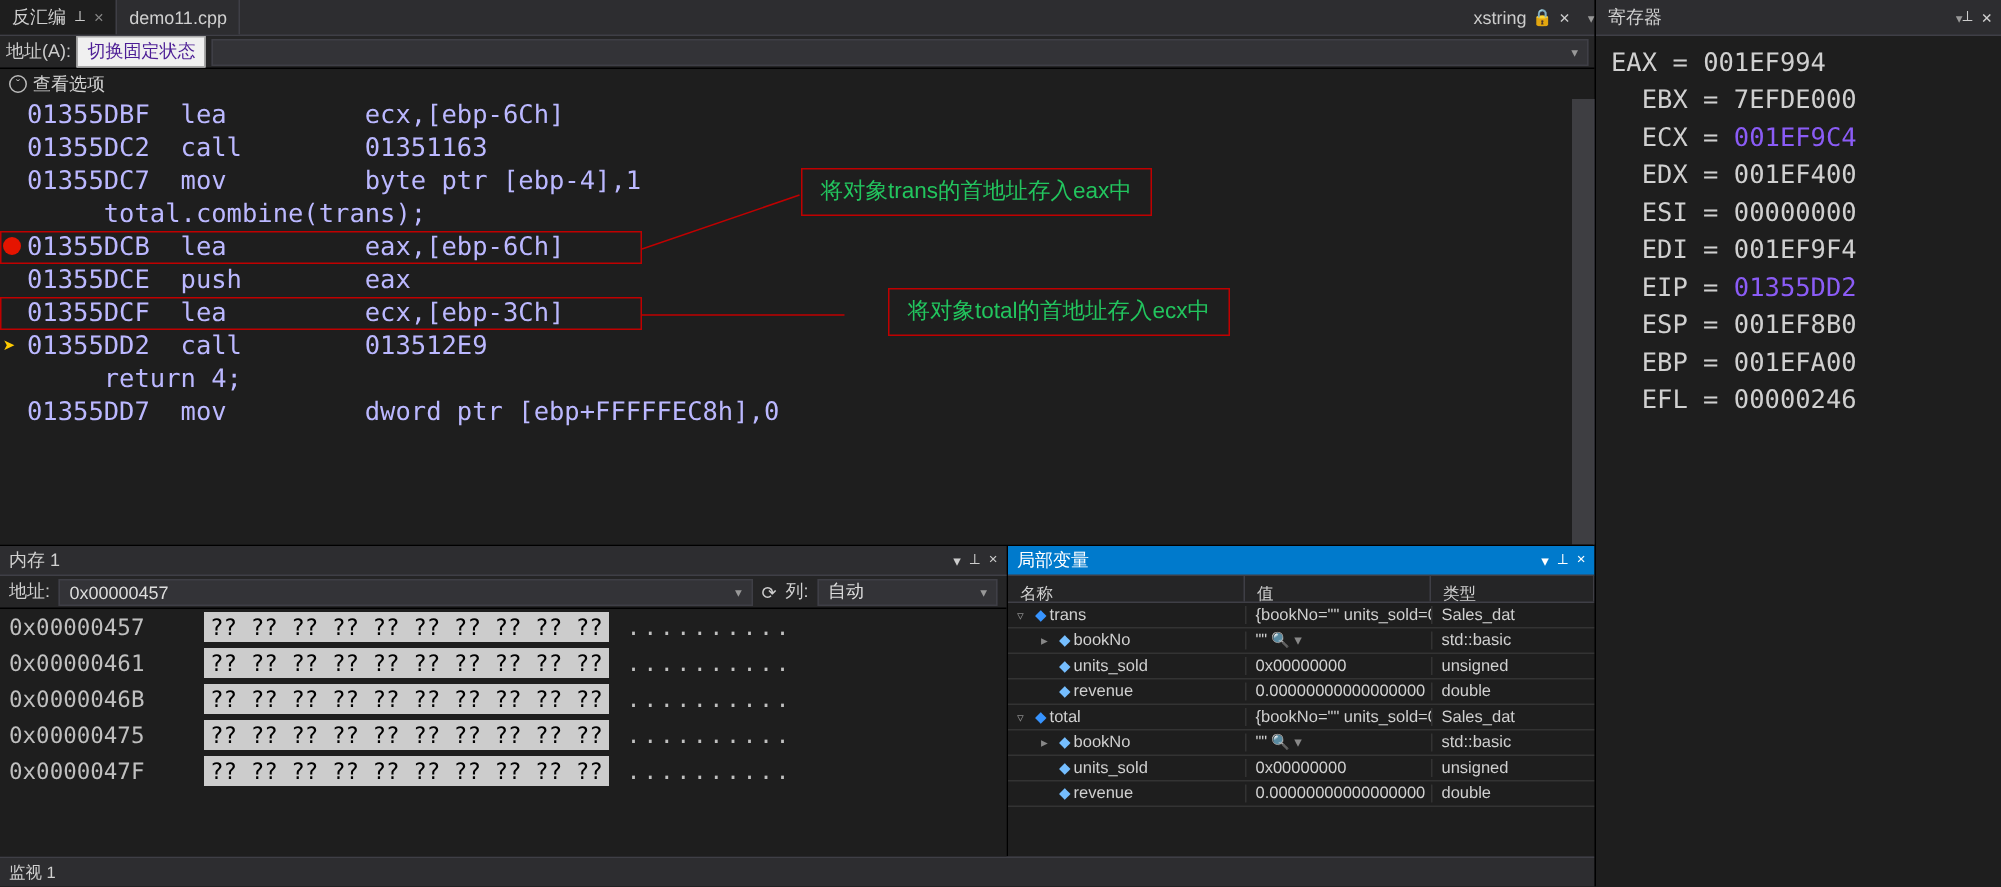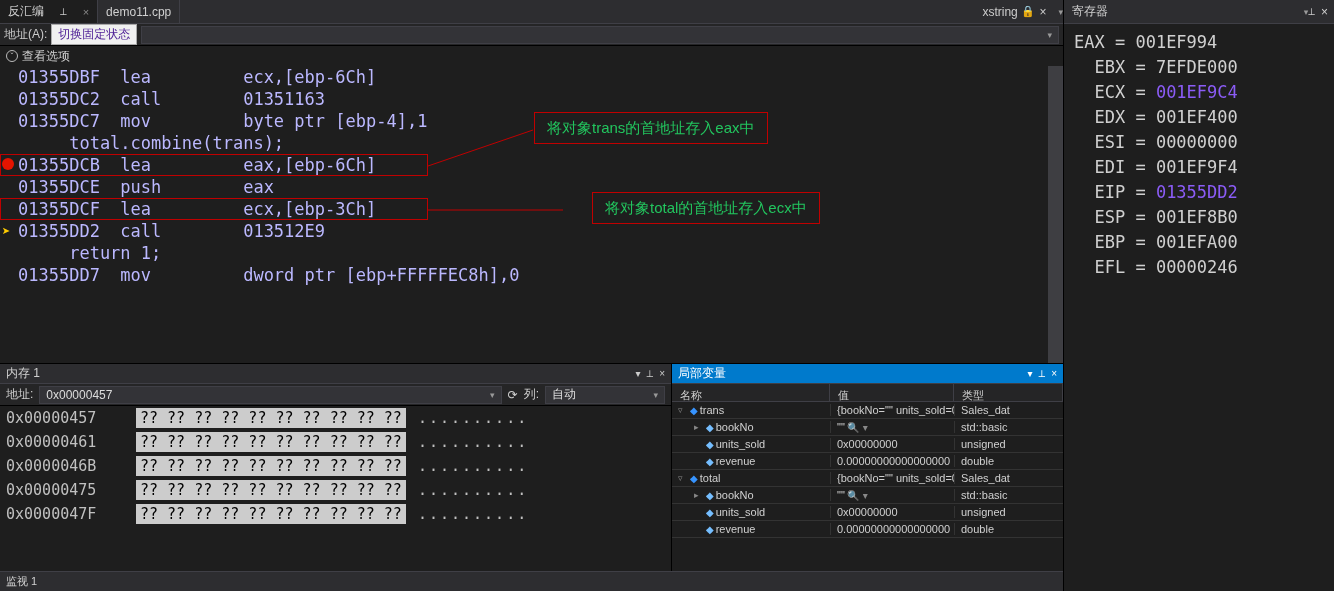--- a/index.html
+++ b/index.html
@@ -26,21 +26,21 @@
   height: 24px;
   border-bottom: 1px solid #3f3f46;
 }
 .tab {
   display: flex;
   align-items: center;
   padding: 0 8px;
   height: 100%;
   background: #1e1e1e;
   border-right: 1px solid #3f3f46;
-  gap: 16px;
+  gap: 6px;
   font-size: 12px;
 }
 .tab.inactive { background: #2d2d30; }
 .tab .close { color: #888; font-size: 11px; }
 .tab-bar .spacer { flex: 1; }
 .tab-bar .right-label {
   display: flex;
   align-items: center;
   gap: 4px;
   padding: 0 8px;
@@ -329,21 +329,21 @@
       <span>将对象total的首地址存入ecx中</span>
     </div>
   <div class="disasm-line">01355DBF  lea         ecx,[ebp-6Ch]</div>
       <div class="disasm-line">01355DC2  call        01351163</div>
       <div class="disasm-line">01355DC7  mov         byte ptr [ebp-4],1</div>
       <div class="disasm-line">     total.combine(trans);</div>
       <div class="disasm-line">01355DCB  lea         eax,[ebp-6Ch]<span class="gutter-bp"></span></div>
       <div class="disasm-line">01355DCE  push        eax</div>
       <div class="disasm-line">01355DCF  lea         ecx,[ebp-3Ch]</div>
       <div class="disasm-line">01355DD2  call        013512E9<span class="gutter-arrow">➤</span></div>
-      <div class="disasm-line">     return 1;</div>
+      <div class="disasm-line">     return 4;</div>
       <div class="disasm-line">01355DD7  mov         dword ptr [ebp+FFFFFEC8h],0</div>
     </div>
 
   <div class="lower-split">
 
     <div class="memory-panel">
       <div class="panel-title">
         <span>内存 1</span>
         <span class="title-spacer"></span>
         <span class="win-ctl dropdown-arrow">▾</span>

